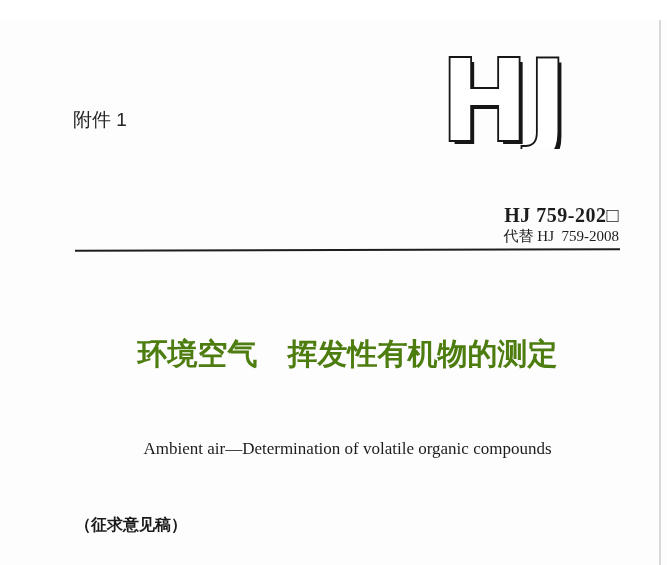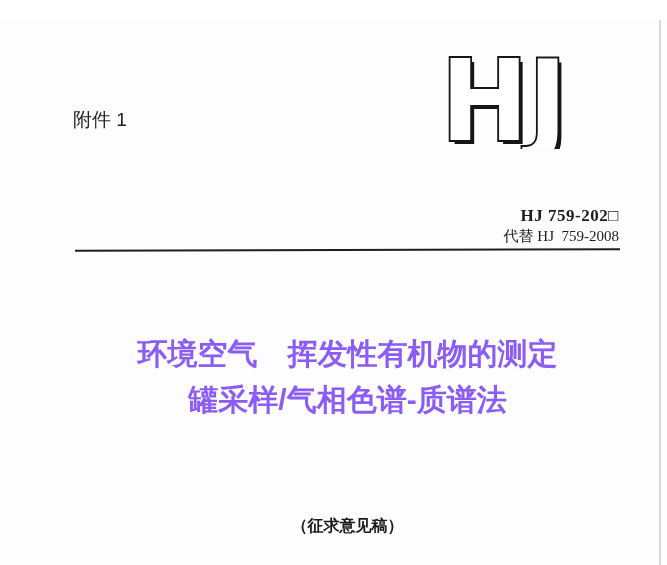--- a/index.html
+++ b/index.html
@@ -32,49 +32,49 @@
 
   .heading {
     position:absolute; top:145px; left:0; width:100%;
     text-align:center; white-space:nowrap;
     font-family:"Liberation Serif", serif;
     font-size:31px; font-weight:700; letter-spacing:5px;
     color:#161618;
   }
 
   .std-block { position:absolute; top:185px; right:1px; text-align:right; }
-  .std-number   { font-size:17px; font-weight:600; line-height:21px; letter-spacing:0.5px; }
+  .std-number   { font-size:20px; font-weight:600; line-height:21px; letter-spacing:0.5px; }
   .std-replaces { font-size:15px; line-height:21px; white-space:pre; }
 
   .rule {
     position:absolute; top:229px; left:0; width:100%; height:2px;
     background:#1e1e1e; transform:rotate(-0.18deg);
   }
 
   .title-zh {
     position:absolute; top:311px; left:0; width:100%;
     text-align:center; white-space:nowrap;
     font-family:"Liberation Sans", sans-serif;
     font-weight:700; font-size:30px; line-height:46px;
-    color:#8b5cf6;
+    color:#4d7c0f;
   }
 
   .title-en {
     position:absolute; left:0; width:100%;
     text-align:center; white-space:nowrap;
     font-family:"Liberation Serif", serif;
     font-size:17px; line-height:24px; color:#1c1c1e;
   }
   .title-en.l1 { top:417px; }
   .title-en.l2 { top:459px; }
 
   .draft-note {
     position:absolute; top:495px; left:0; width:100%;
-    text-align:center;
-    font-family:Liberation Sans, sans-serif;
+    text-align:left;
+    font-family:Liberation Mono, monospace;
     font-weight:600; font-size:16px; line-height:22px;
     color:#1a1a1c;
   }
 </style>
 </head>
 <body>
 
 <div class="page">
 
   <div class="attachment">附件 1</div>
@@ -91,23 +91,23 @@
 
     <div class="std-block">
       <div class="std-number">HJ 759-202□</div>
       <div class="std-replaces">代替 HJ  759-2008</div>
     </div>
 
     <div class="rule"></div>
 
     <div class="title-zh">
       <div>环境空气　挥发性有机物的测定</div>
-      <div>罐采样/气相色谱-质谱法</div>
     </div>
 
+    <div class="title-en l1">Ambient air—Determination of volatile organic compounds</div>
 
 
     <div class="draft-note">（征求意见稿）</div>
 
   </div>
 
   <div class="edge-right"></div>
   <div class="edge-bottom"></div>
 
 </div>

